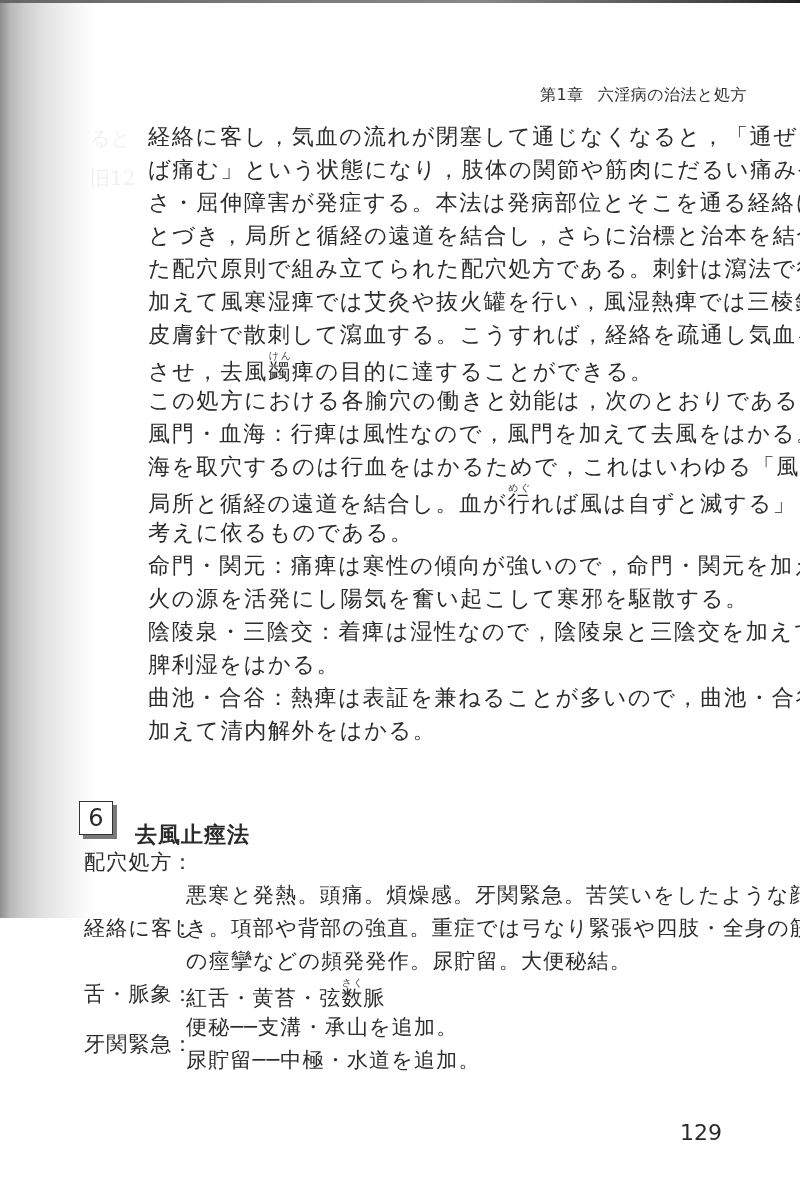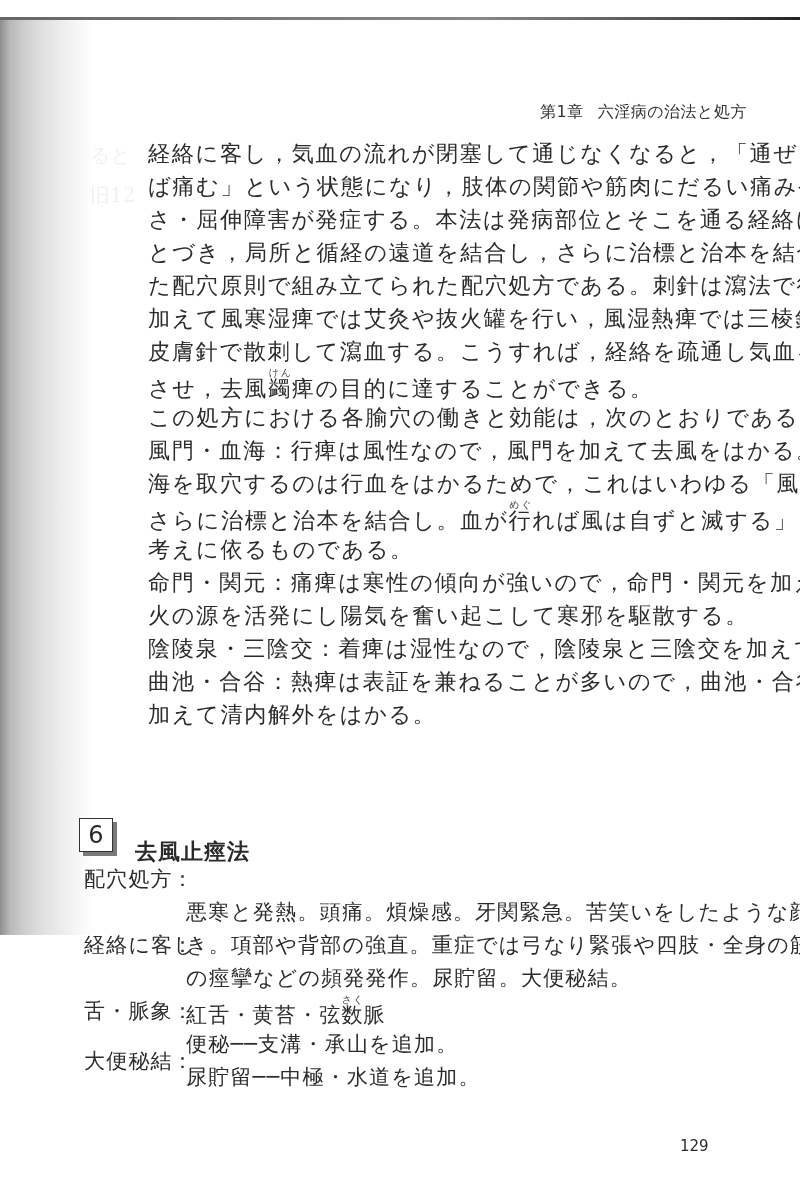--- a/index.html
+++ b/index.html
@@ -10,21 +10,21 @@
       width: 800px;
       height: 1202px;
       overflow: hidden;
       position: relative;
       background: #ffffff;
       font-family: "DejaVu Serif", "Liberation Serif", serif;
       color: #2a2a2a;
     }
     .page {
       position: absolute;
-      left: 0; top: 17px;
+      left: 0; top: 0;
       width: 800px;
       height: 918px;
       background: linear-gradient(to right,
         #8e8e8e 0px,
         #b8b8b8 10px,
         #cfcfcf 25px,
         #e2e2e2 45px,
         #efefef 65px,
         #f8f8f8 80px,
         #ffffff 95px,
@@ -128,21 +128,21 @@
     }
     .def-content .cl {
       white-space: nowrap;
       height: 33px;
     }
     .page-number {
       position: absolute;
       top: 1120px;
       left: 680px;
       font-family: "DejaVu Sans", "Liberation Sans", sans-serif;
-      font-size: 15px;
+      font-size: 22px;
       color: #2a2a2a;
     }
     .ghost {
       position: absolute;
       left: 90px;
       font-size: 20px;
       color: rgba(0,0,0,0.06);
       font-family: "DejaVu Serif", serif;
     }
   </style>
@@ -167,26 +167,27 @@
     <div class="line">た配穴原則で組み立てられた配穴処方である。刺針は瀉法で行い，</div>
     <div class="line">加えて風寒湿痺では艾灸や抜火罐を行い，風湿熱痺では三棱針か</div>
     <div class="line">皮膚針で散刺して瀉血する。こうすれば，経絡を疏通し気血を調和</div>
     <div class="line">
       <span>させ，去風</span><ruby><span>蠲</span><rt>けん</rt></ruby><span>痺の目的に達することができる。</span>
     </div>
     <div class="line">この処方における各腧穴の働きと効能は，次のとおりである。</div>
     <div class="line">風門・血海：行痺は風性なので，風門を加えて去風をはかる。血</div>
     <div class="line">海を取穴するのは行血をはかるためで，これはいわゆる「風を治</div>
     <div class="line">
-      <span>さらに治標と治本を結合し。血が</span><ruby><span>行</span><rt>めぐ</rt></ruby><span>れば風は自ずと滅する」という</span>
+      <span>局所と循経の遠道を結合し。血が</span><ruby><span>行</span><rt>めぐ</rt></ruby><span>れば風は自ずと滅する」という</span>
     </div>
     <div class="line">考えに依るものである。</div>
     <div class="line">命門・関元：痛痺は寒性の傾向が強いので，命門・関元を加えて，</div>
     <div class="line">火の源を活発にし陽気を奮い起こして寒邪を駆散する。</div>
     <div class="line">陰陵泉・三陰交：着痺は湿性なので，陰陵泉と三陰交を加えて健</div>
+    <div class="line">脾利湿をはかる。</div>
     <div class="line">曲池・合谷：熱痺は表証を兼ねることが多いので，曲池・合谷を</div>
     <div class="line">加えて清内解外をはかる。</div>
   </div>
 
   <div class="section-heading">
     <div class="num-box">6</div>
     <div class="section-title">去風止痙法</div>
   </div>
 
   <div class="defs">
@@ -206,21 +207,21 @@
     <div class="def-row">
       <div class="def-label">舌・脈象</div>
       <div class="def-colon">：</div>
       <div class="def-content">
         <div class="cl">
           <span>紅舌・黄苔・弦</span><ruby><span>数</span><rt>さく</rt></ruby><span>脈</span>
         </div>
       </div>
     </div>
     <div class="def-row">
-      <div class="def-label">大便秘結</div>
+      <div class="def-label">牙関緊急</div>
       <div class="def-colon">：</div>
       <div class="def-content">
         <div class="cl">便秘──支溝・承山を追加。</div>
         <div class="cl">尿貯留──中極・水道を追加。</div>
       </div>
     </div>
   </div>
 
   <div class="page-number">129</div>
 </div>

